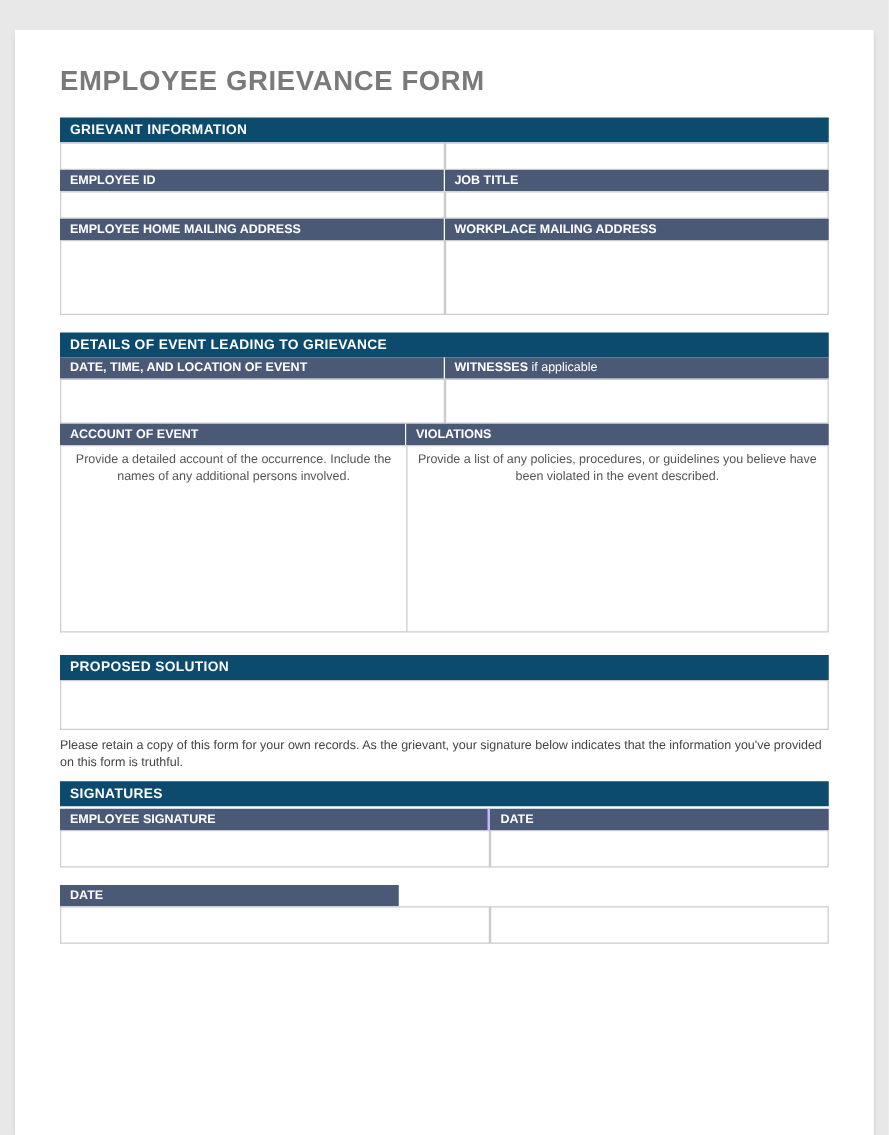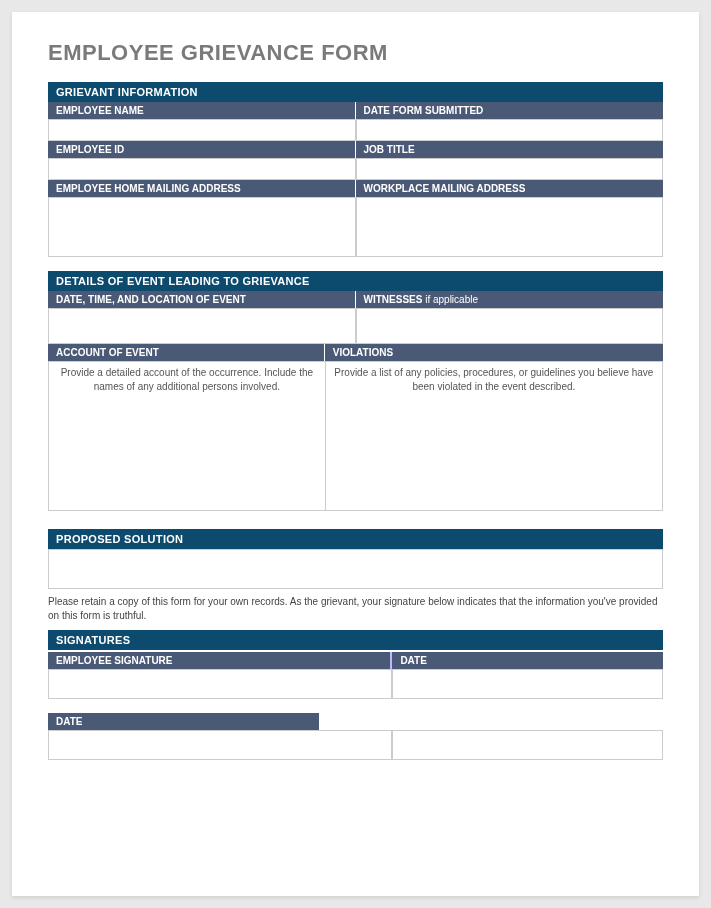--- a/index.html
+++ b/index.html
@@ -9,21 +9,21 @@
     }
     body {
       background: #e8e8e8;
       font-family: Arial, Helvetica, sans-serif;
       padding: 12px;
     }
     .page {
       background: #ffffff;
       width: 687px;
       height: 884px;
-      margin: 0 auto;
+      margin: 12px auto;
       padding: 28px 36px;
       box-shadow: 0 2px 4px rgba(0,0,0,0.1);
     }
     .form-title {
       font-size: 22px;
       font-weight: bold;
       color: #7a7a7a;
       letter-spacing: 0.5px;
       margin-bottom: 16px;
     }
@@ -134,24 +134,20 @@
     }
   </style>
 </head>
 <body>
 
 <div class="page">
   <h1 class="form-title">EMPLOYEE GRIEVANCE FORM</h1>
 
   <div class="section-header">GRIEVANT INFORMATION</div>
 
-  <div class="field-row">
-    <div class="field-header col-half">EMPLOYEE NAME</div>
-    <div class="field-header col-half">DATE FORM SUBMITTED</div>
-  </div>
   <div class="field-row">
     <div class="field-input col-half"></div>
     <div class="field-input col-half"></div>
   </div>
 
   <div class="field-row">
     <div class="field-header col-half">EMPLOYEE ID</div>
     <div class="field-header col-half">JOB TITLE</div>
   </div>
   <div class="field-row">

